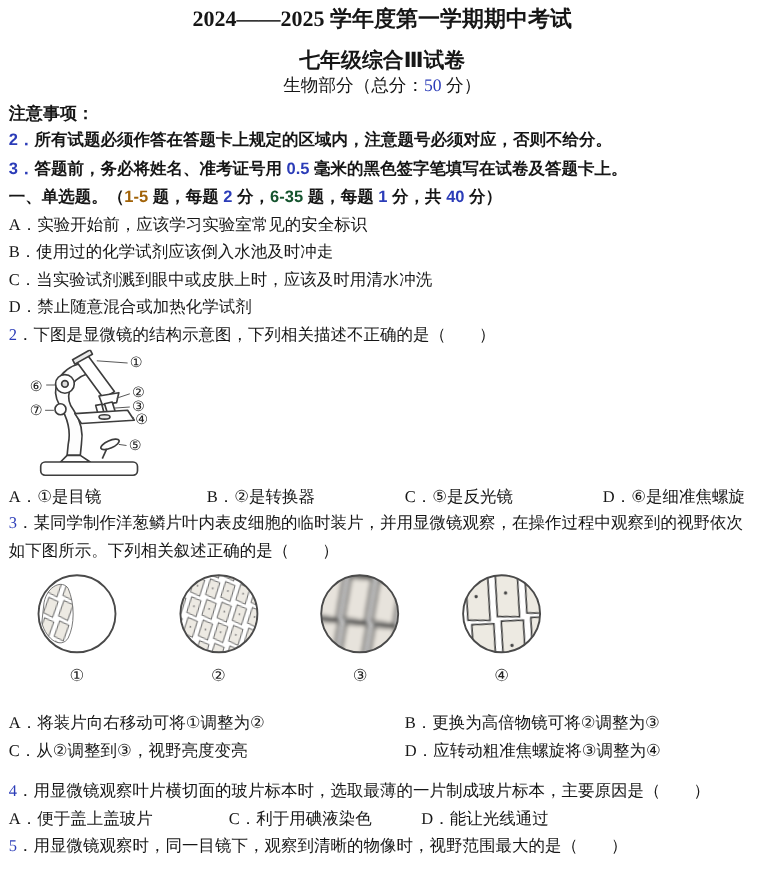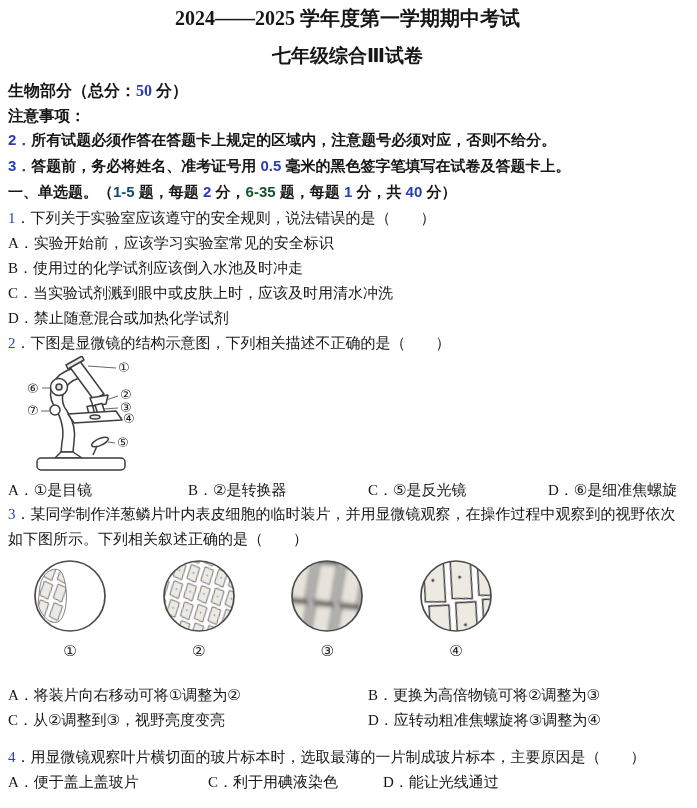--- a/index.html
+++ b/index.html
@@ -6,21 +6,21 @@
   html,body { background:#ffffff; }
   .page {
     position:relative; width:697px; height:796px; overflow:hidden;
     background:#fff; color:#161616;
     font-family:"Liberation Serif","DejaVu Sans",serif;
     padding:6px 10px 0 8px;
   }
   .c-title   { text-align:center; font-weight:700; font-size:20px; line-height:24px;
                font-family:"Liberation Serif","DejaVu Sans",serif; }
   .c-sub     { text-align:center; font-weight:700; font-size:19px; line-height:24px; margin-top:14px; }
-  .c-subject { font-weight:700; font-size:16px; line-height:20px; margin-top:13px; }
+  .c-subject { text-align:center; font-weight:400; font-size:16px; line-height:20px; margin-top:1px; }
   .notice-head { font-weight:700; font-size:15.5px; line-height:23px; margin-top:3px;
                  font-family:"Liberation Sans","DejaVu Sans",sans-serif; }
   .note { font-weight:700; font-size:15px; line-height:26px;
           font-family:"Liberation Sans","DejaVu Sans",sans-serif; }
   .section-head { font-weight:700; font-size:15px; line-height:26px;
           font-family:"Liberation Sans","DejaVu Sans",sans-serif; }
   .stem   { font-size:15px; line-height:26px; }
   .stem25 { font-size:15px; line-height:25px; }
   .opt-line { font-size:15px; line-height:25px; }
   .opt-row4a { display:grid; grid-template-columns:180px 180px 180px 1fr;
@@ -44,23 +44,22 @@
 <div class="page">
 
   <div class="c-title">2024——2025 学年度第一学期期中考试</div>
   <div class="c-sub">七年级综合Ⅲ试卷</div>
   <div class="c-subject"><span>生物部分（总分：</span><span style="color: rgb(43, 60, 184);">50</span><span> 分）</span></div>
 
   <div class="notice-head">注意事项：</div>
   <div class="note"><span style="color: rgb(43, 60, 184);">2．</span><span>所有试题必须作答在答题卡上规定的区域内，注意题号必须对应，否则不给分。</span></div>
   <div class="note"><span style="color: rgb(43, 60, 184);">3．</span><span>答题前，务必将姓名、准考证号用 </span><span style="color: rgb(43, 60, 184);">0.5</span><span> 毫米的黑色签字笔填写在试卷及答题卡上。</span></div>
 
-  <div class="section-head"><span>一、单选题。（</span><span style="color: #0c4a6e;">1-5</span><span> 题，每题 </span><span style="color: rgb(43, 60, 184);">2</span><span> 分，</span><span style="color: #14532d;">6-35</span><span> 题，每题 </span><span style="color: rgb(43, 60, 184);">1</span><span> 分，共 </span><span style="color: rgb(43, 60, 184);">40</span><span> 分）</span></div>
-
-  <div class="stem"><span style="color: rgb(43, 60, 184);">1</span><span>．下列关于实验室应该遵守的安全规则，说法错误的是（　　）</span></div>
+  <div class="section-head"><span>一、单选题。（</span><span style="color: #a16207;">1-5</span><span> 题，每题 </span><span style="color: rgb(43, 60, 184);">2</span><span> 分，</span><span style="color: #14532d;">6-35</span><span> 题，每题 </span><span style="color: rgb(43, 60, 184);">1</span><span> 分，共 </span><span style="color: rgb(43, 60, 184);">40</span><span> 分）</span></div>
+
   <div class="opt-line">A．实验开始前，应该学习实验室常见的安全标识</div>
   <div class="opt-line">B．使用过的化学试剂应该倒入水池及时冲走</div>
   <div class="opt-line">C．当实验试剂溅到眼中或皮肤上时，应该及时用清水冲洗</div>
   <div class="opt-line">D．禁止随意混合或加热化学试剂</div>
 
   <div class="stem25"><span style="color: rgb(43, 60, 184);">2</span><span>．下图是显微镜的结构示意图，下列相关描述不正确的是（　　）</span></div>
 
   <div class="fig-microscope">
     <svg width="150" height="122" viewBox="0 0 150 122">
       <g stroke="#3d3d3d" fill="#fdfdfd" stroke-width="1.5" stroke-linejoin="round">

